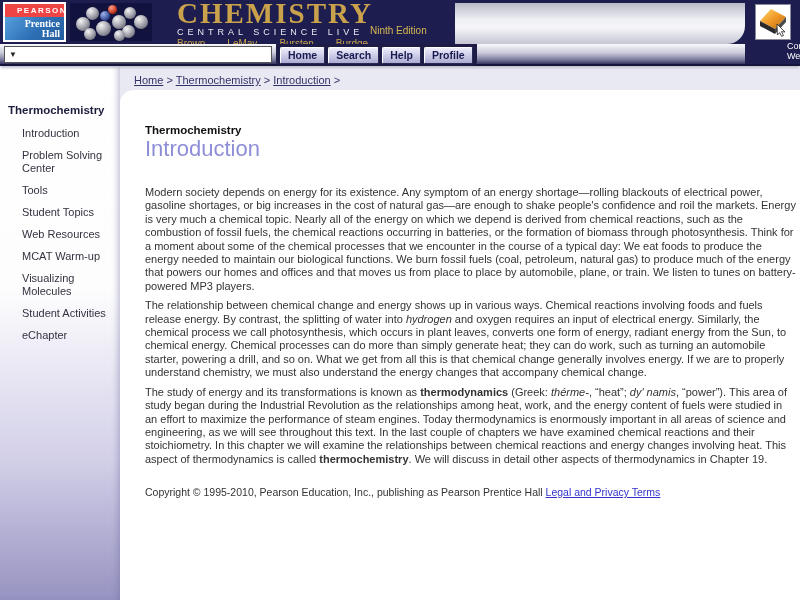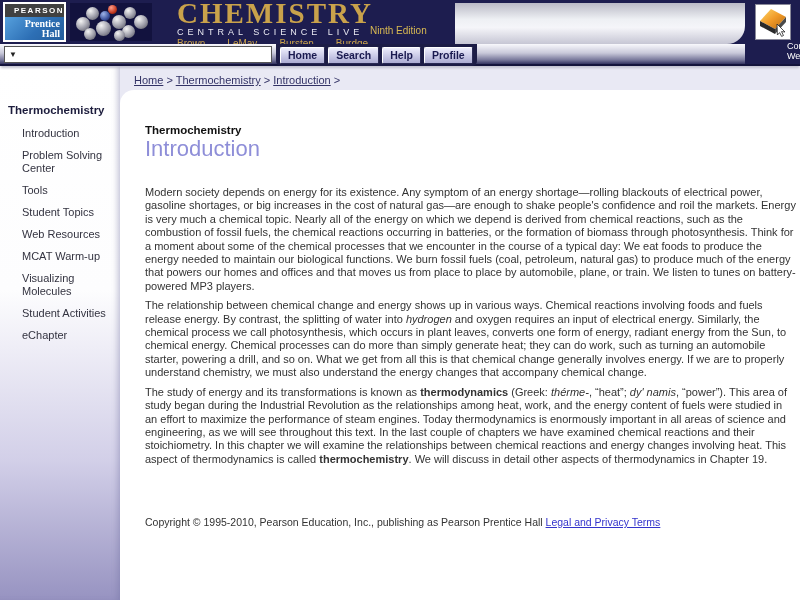--- a/index.html
+++ b/index.html
@@ -3,22 +3,22 @@
 <meta charset="utf-8">
 <style>
   * { box-sizing: border-box; margin: 0; padding: 0; }
   html, body { width: 800px; height: 600px; overflow: hidden; background: #fff;
     font-family: "Liberation Sans", sans-serif; }
 
   
   .banner { position: relative; height: 44px; background: #1d1d4f; }
   .pearson-logo { position: absolute; left: 3px; top: 2px; width: 63px; height: 40px;
     border: 2px solid #fff; background: #1b1b7e; }
-  .pearson-top { height: 13px; background: #404040; color: #fff; font-size: 8px;
-    font-weight: bold; letter-spacing: 1.5px; text-align: right; line-height: 13px; }
+  .pearson-top { height: 13px; background: #ef4444; color: #fff; font-size: 8px;
+    font-weight: bold; letter-spacing: 1.5px; text-align: left; line-height: 13px; padding-left: 12px; }
   .pearson-bottom { height: 23px; background: linear-gradient(135deg,#56a0dd 0%,#2d6fb5 55%,#235c9c 100%);
     color: #fff; font-family: "Liberation Serif", serif; font-size: 10px; font-weight: bold;
     text-align: right; padding: 2px 4px 8px 0; line-height: 10px; }
   .molecule { position: absolute; left: 70px; top: 3px; width: 82px; height: 38px;
     background: #12123e; overflow: hidden; }
   .sp { position: absolute; border-radius: 50%;
     background: radial-gradient(circle at 35% 30%, #f4f4f4, #9a9aa6 55%, #55555f 95%); }
   .sp.red { background: radial-gradient(circle at 35% 30%, #ff9d8a, #c23a20 60%, #6e1808 95%); }
   .sp.blue { background: radial-gradient(circle at 35% 30%, #9db3e8, #3a4f9a 60%, #161f4a 95%); }
   .chem-block { position: absolute; left: 177px; top: 0; }
@@ -63,21 +63,21 @@
     margin-bottom: 9px; cursor: pointer; }
   .main-col { flex: 1; background: #e9e9f4; display: flex; flex-direction: column; min-width: 0; }
   .breadcrumb { height: 24px; padding: 8px 0 0 14px; font-size: 11px; color: #333366; }
   .crumb-link { color: #333366; text-decoration: underline; cursor: pointer; }
   .white-panel { flex: 1; background: #fff; border-radius: 14px 0 0 0;
     padding: 34px 10px 0 25px; }
   .section-label { font-size: 11.5px; font-weight: bold; color: #111; line-height: 13px; }
   .page-title { font-size: 22px; font-weight: normal; color: #8e8ed8; line-height: 24px; }
   .paragraphs { margin-top: 25px; width: 652px; font-size: 11px; line-height: 13.4px; color: #333; }
   .paragraphs p { margin: 0 0 6px 0; }
-  .copyright { margin-top: 50px; font-size: 10.5px; color: #333; }
+  .copyright { margin-top: 20px; font-size: 10.5px; color: #333; }
   .legal-link { color: #3333cc; text-decoration: underline; cursor: pointer; }
 </style>
 </head>
 <body>
 
 <div class="banner">
   <div class="pearson-logo">
     <div class="pearson-top">PEARSON</div>
     <div class="pearson-bottom">
       <div>Prentice</div>

